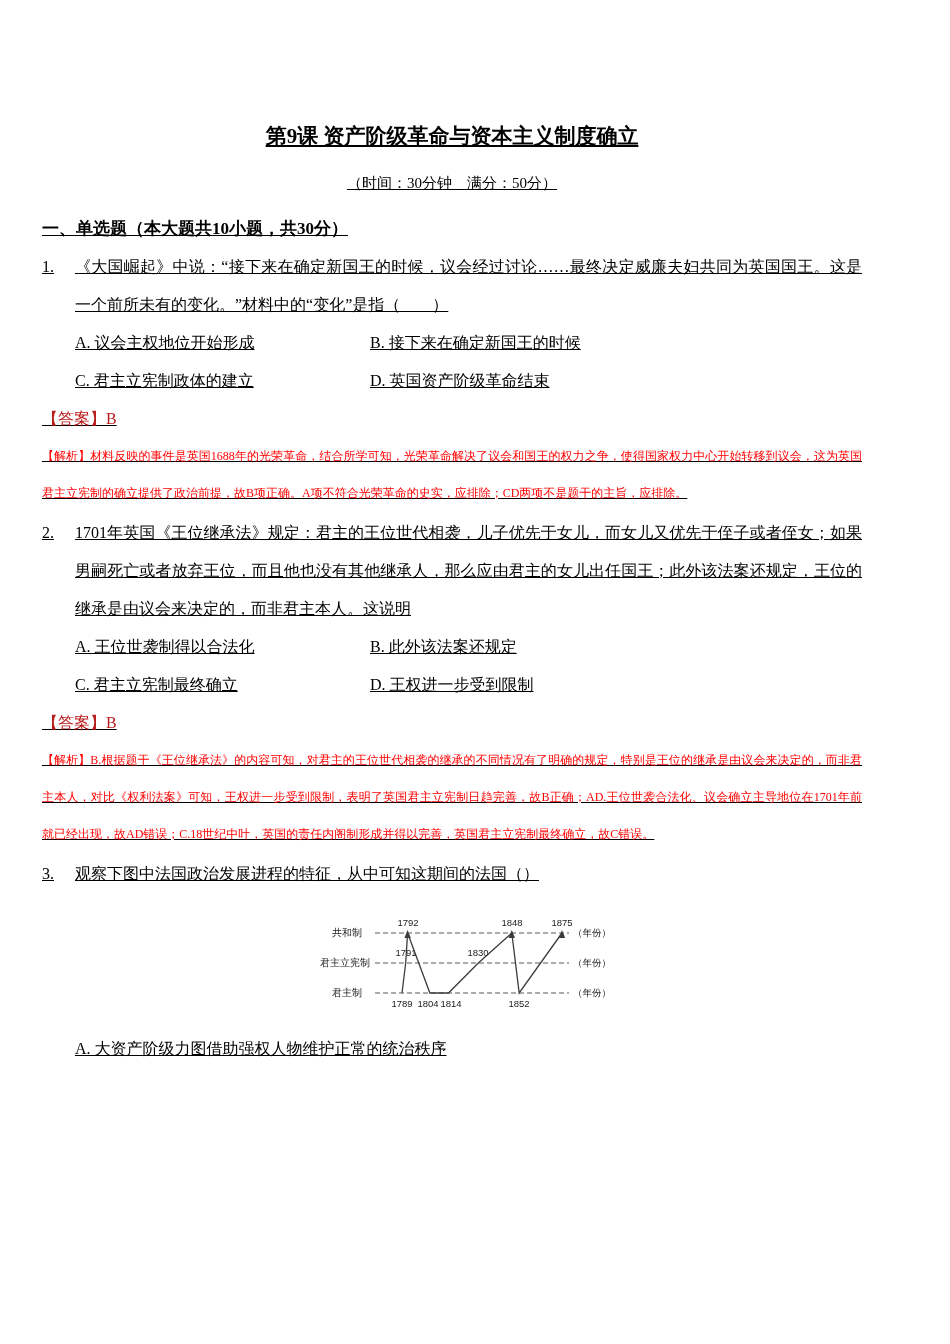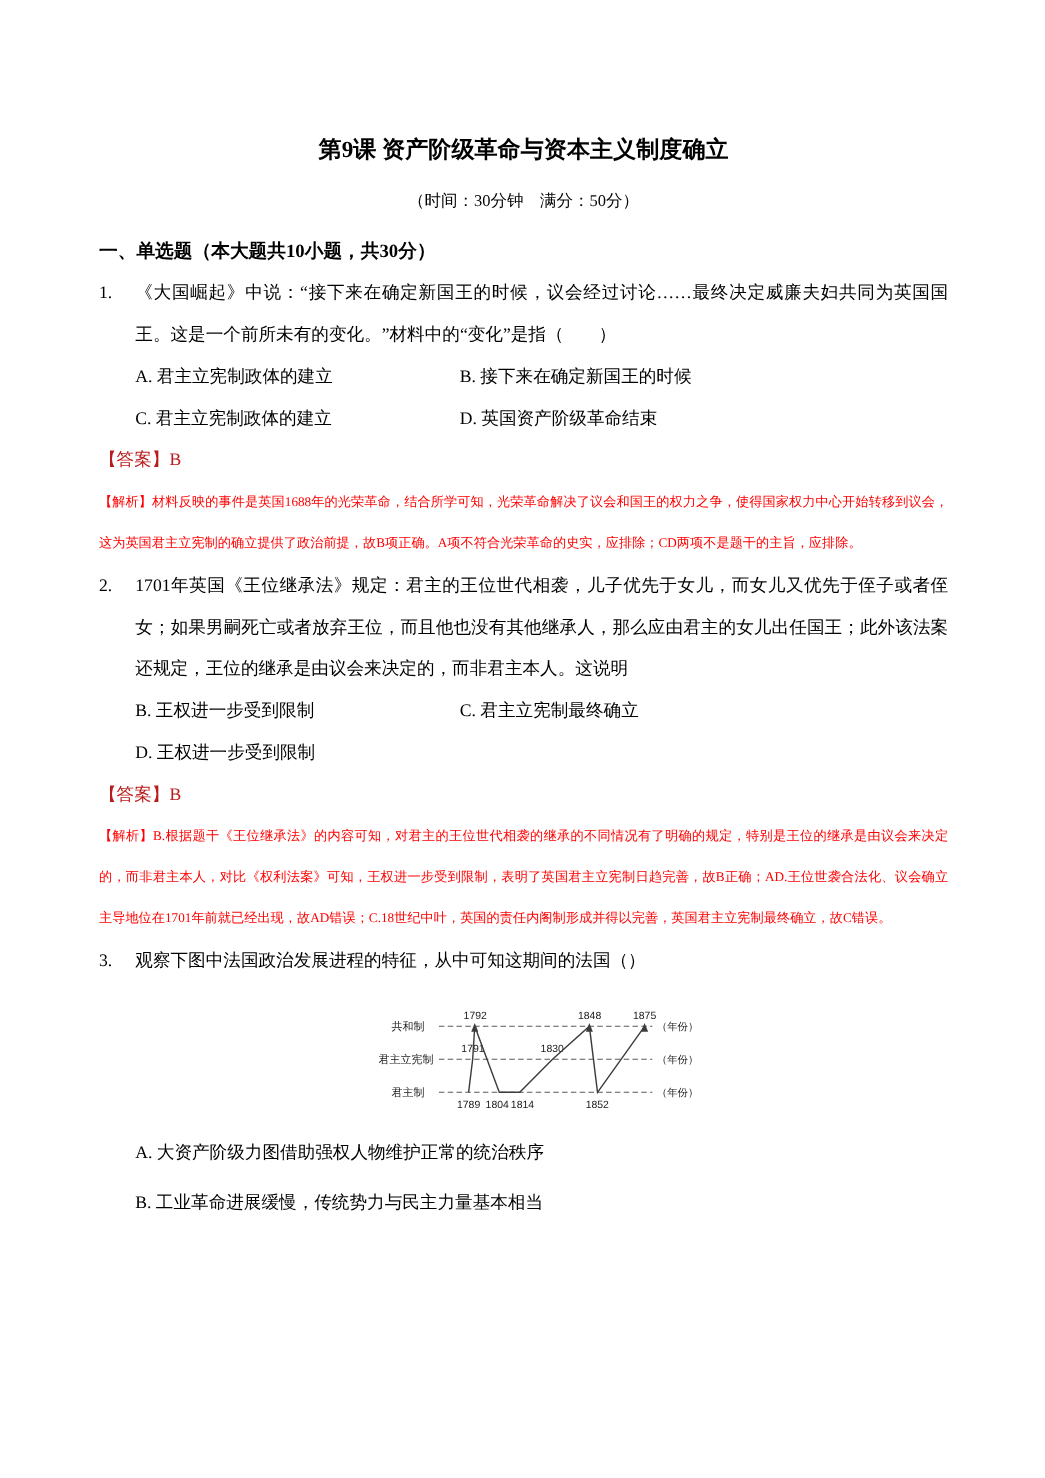--- a/index.html
+++ b/index.html
@@ -2,21 +2,21 @@
 <html lang="zh"><head>
 <meta charset="utf-8">
 <style>
   * { margin:0; padding:0; box-sizing:border-box; }
   html, body { background:#ffffff; }
   body {
     width:950px; height:1344px; overflow:hidden;
     font-family:"Liberation Serif","DejaVu Serif",serif;
     color:#000000;
   }
-  .page { padding:120px 88px 0 90px; }
+  .page { padding:120px 88px 0 42px;text-decoration:underline; }
 
   .title { font-size:21px; font-weight:bold; text-align:center; line-height:32px; }
   .subtitle { font-size:15px; text-align:center; margin-top:18px; line-height:26px; }
   .section-header { font-size:17px; font-weight:bold; margin-top:16px; line-height:34px; }
 
   .q { margin-top:2px; }
   .stem-row { display:flex; font-size:16px; line-height:38px; }
   .qnum { flex:none; width:33px; }
   .qtext { flex:1; text-align:justify; }
 
@@ -43,36 +43,37 @@
   <h1 class="title">第9课 资产阶级革命与资本主义制度确立</h1>
   <p class="subtitle">（时间：30分钟　满分：50分）</p>
   <h2 class="section-header">一、单选题（本大题共10小题，共30分）</h2>
 
   <section class="q">
     <div class="stem-row">
       <span class="qnum">1.</span>
       <p class="qtext">《大国崛起》中说：“接下来在确定新国王的时候，议会经过讨论……最终决定威廉夫妇共同为英国国王。这是一个前所未有的变化。”材料中的“变化”是指（　　）</p>
     </div>
     <div class="options">
-      <span class="option">A. 君主立宪制政体的建立</span>
+      <span class="option">A. 议会主权地位开始形成</span>
       <span class="option">B. 接下来在确定新国王的时候</span>
       <span class="option">C. 君主立宪制政体的建立</span>
       <span class="option">D. 英国资产阶级革命结束</span>
     </div>
     <p class="answer">【答案】B</p>
     <p class="analysis">【解析】材料反映的事件是英国1688年的光荣革命，结合所学可知，光荣革命解决了议会和国王的权力之争，使得国家权力中心开始转移到议会，这为英国君主立宪制的确立提供了政治前提，故B项正确。A项不符合光荣革命的史实，应排除；CD两项不是题干的主旨，应排除。</p>
   </section>
 
   <section class="q">
     <div class="stem-row">
       <span class="qnum">2.</span>
       <p class="qtext">1701年英国《王位继承法》规定：君主的王位世代相袭，儿子优先于女儿，而女儿又优先于侄子或者侄女；如果男嗣死亡或者放弃王位，而且他也没有其他继承人，那么应由君主的女儿出任国王；此外该法案还规定，王位的继承是由议会来决定的，而非君主本人。这说明</p>
     </div>
     <div class="options">
-      <span class="option">B. 王权进一步受到限制</span>
+      <span class="option">A. 王位世袭制得以合法化</span>
+      <span class="option">B. 此外该法案还规定</span>
       <span class="option">C. 君主立宪制最终确立</span>
       <span class="option">D. 王权进一步受到限制</span>
     </div>
     <p class="answer">【答案】B</p>
     <p class="analysis">【解析】B.根据题干《王位继承法》的内容可知，对君主的王位世代相袭的继承的不同情况有了明确的规定，特别是王位的继承是由议会来决定的，而非君主本人，对比《权利法案》可知，王权进一步受到限制，表明了英国君主立宪制日趋完善，故B正确；AD.王位世袭合法化、议会确立主导地位在1701年前就已经出现，故AD错误；C.18世纪中叶，英国的责任内阁制形成并得以完善，英国君主立宪制最终确立，故C错误。</p>
   </section>
 
   <section class="q">
     <div class="stem-row">
       <span class="qnum">3.</span>
@@ -107,17 +108,16 @@
 
         <polyline class="regime-path" points="85.0,84 88.7,54 90.6,24 112.9,84 131.5,84 161.3,54 194.8,24 202.2,84 245.0,24"></polyline>
       <polygon points="87.3813953488372,29 93.78139534883721,29 90.5813953488372,21" class="arrow"></polygon>
           <polygon points="191.56744186046512,29 197.9674418604651,29 194.7674418604651,21" class="arrow"></polygon>
           <polygon points="241.8,29 248.2,29 245,21" class="arrow"></polygon>
         </svg>
     </div>
 
     <div class="options single">
       <span class="option">A. 大资产阶级力图借助强权人物维护正常的统治秩序</span>
-      <span class="option">B. 工业革命进展缓慢，传统势力与民主力量基本相当</span>
     </div>
   </section>
 
 </div>
 
 </body></html>

